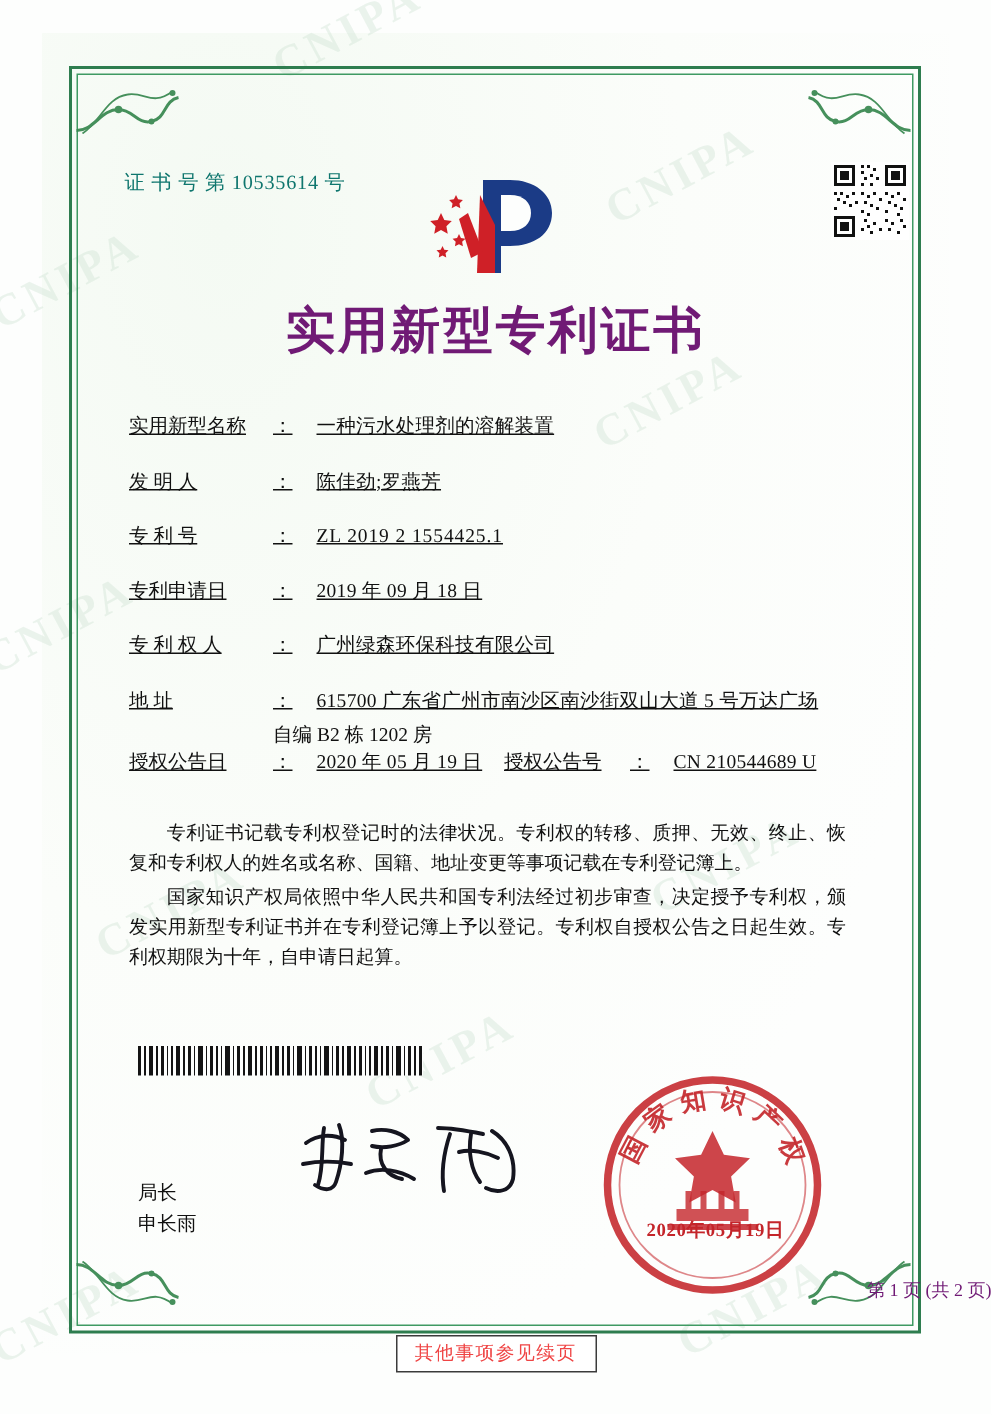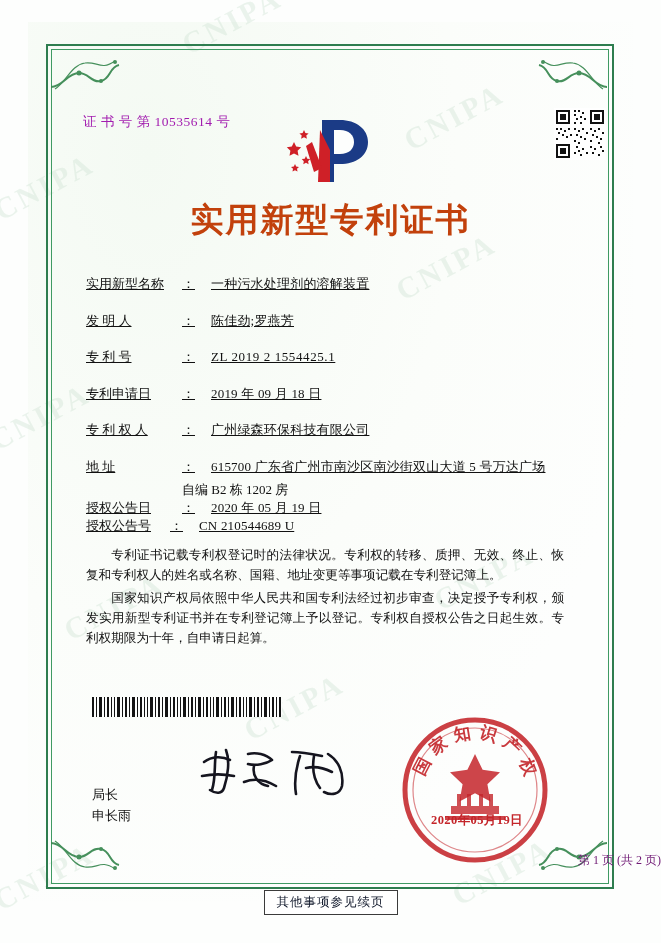--- a/index.html
+++ b/index.html
@@ -80,21 +80,21 @@
   .wm8 { left: 240px; top: 690px; font-size: 30px; transform: rotate(-28deg); }
   .wm9 { left: -10px; top: 860px; font-size: 30px; transform: rotate(-28deg); }
   .wm10{ left: 448px; top: 855px; font-size: 30px; transform: rotate(-28deg); }
 
   
   .cert-no {
     position: absolute;
     left: 83px; top: 113px;
     font-size: 13.5px;
     letter-spacing: .5px;
-    color: #a21caf;
+    color: #0f766e;
   }
   .qr {
     position: absolute;
     right: 55px; top: 108px;
     width: 52px; height: 52px;
   }
   .qr svg { display: block; }
 
   
   .logo {
@@ -103,21 +103,21 @@
     width: 96px; height: 78px;
   }
 
   .title {
     position: absolute;
     left: 0; right: 0; top: 198px;
     text-align: center;
     font-size: 33px;
     font-weight: bold;
     letter-spacing: 2px;
-    color: #c2410c;
+    color: #701a75;
     font-family: "Liberation Serif", serif;
   }
 
   
   .fields {
     position: absolute;
     left: 86px; top: 275px;
     width: 478px;
     font-size: 13px;
     color: #111;
@@ -149,21 +149,20 @@
   .subline {
     margin-left: 96px;
     margin-top: -13px;
     margin-bottom: 0;
     line-height: 18px;
     font-size: 13px;
   }
   .two-col {
     display: flex;
     align-items: baseline;
-    flex-direction: column;
   }
   .two-col .left { width: 250px; display:flex; align-items: baseline;}
   .two-col .right { display:flex; align-items: flex-end; }
   .two-col .right .flabel { width: 84px; flex: 0 0 84px; }
 
   
   .para {
     position: absolute;
     left: 86px; top: 545px;
     width: 478px;
@@ -227,21 +226,21 @@
     left: 0; right: 0; top: 890px;
     text-align: center;
   }
   .endorse span {
     display: inline-block;
     border: 1px solid #3b3b3b;
     padding: 3px 12px;
     font-size: 12.5px;
     letter-spacing: 1px;
     background: #fff;
-    color: #0f172a;
+    color: #ef4444;
   }
 </style>
 </head>
 <body>
 
 <div class="page">
 
   <div class="paper-tint"></div>
 
   <div class="wm wm1">CNIPA</div>

